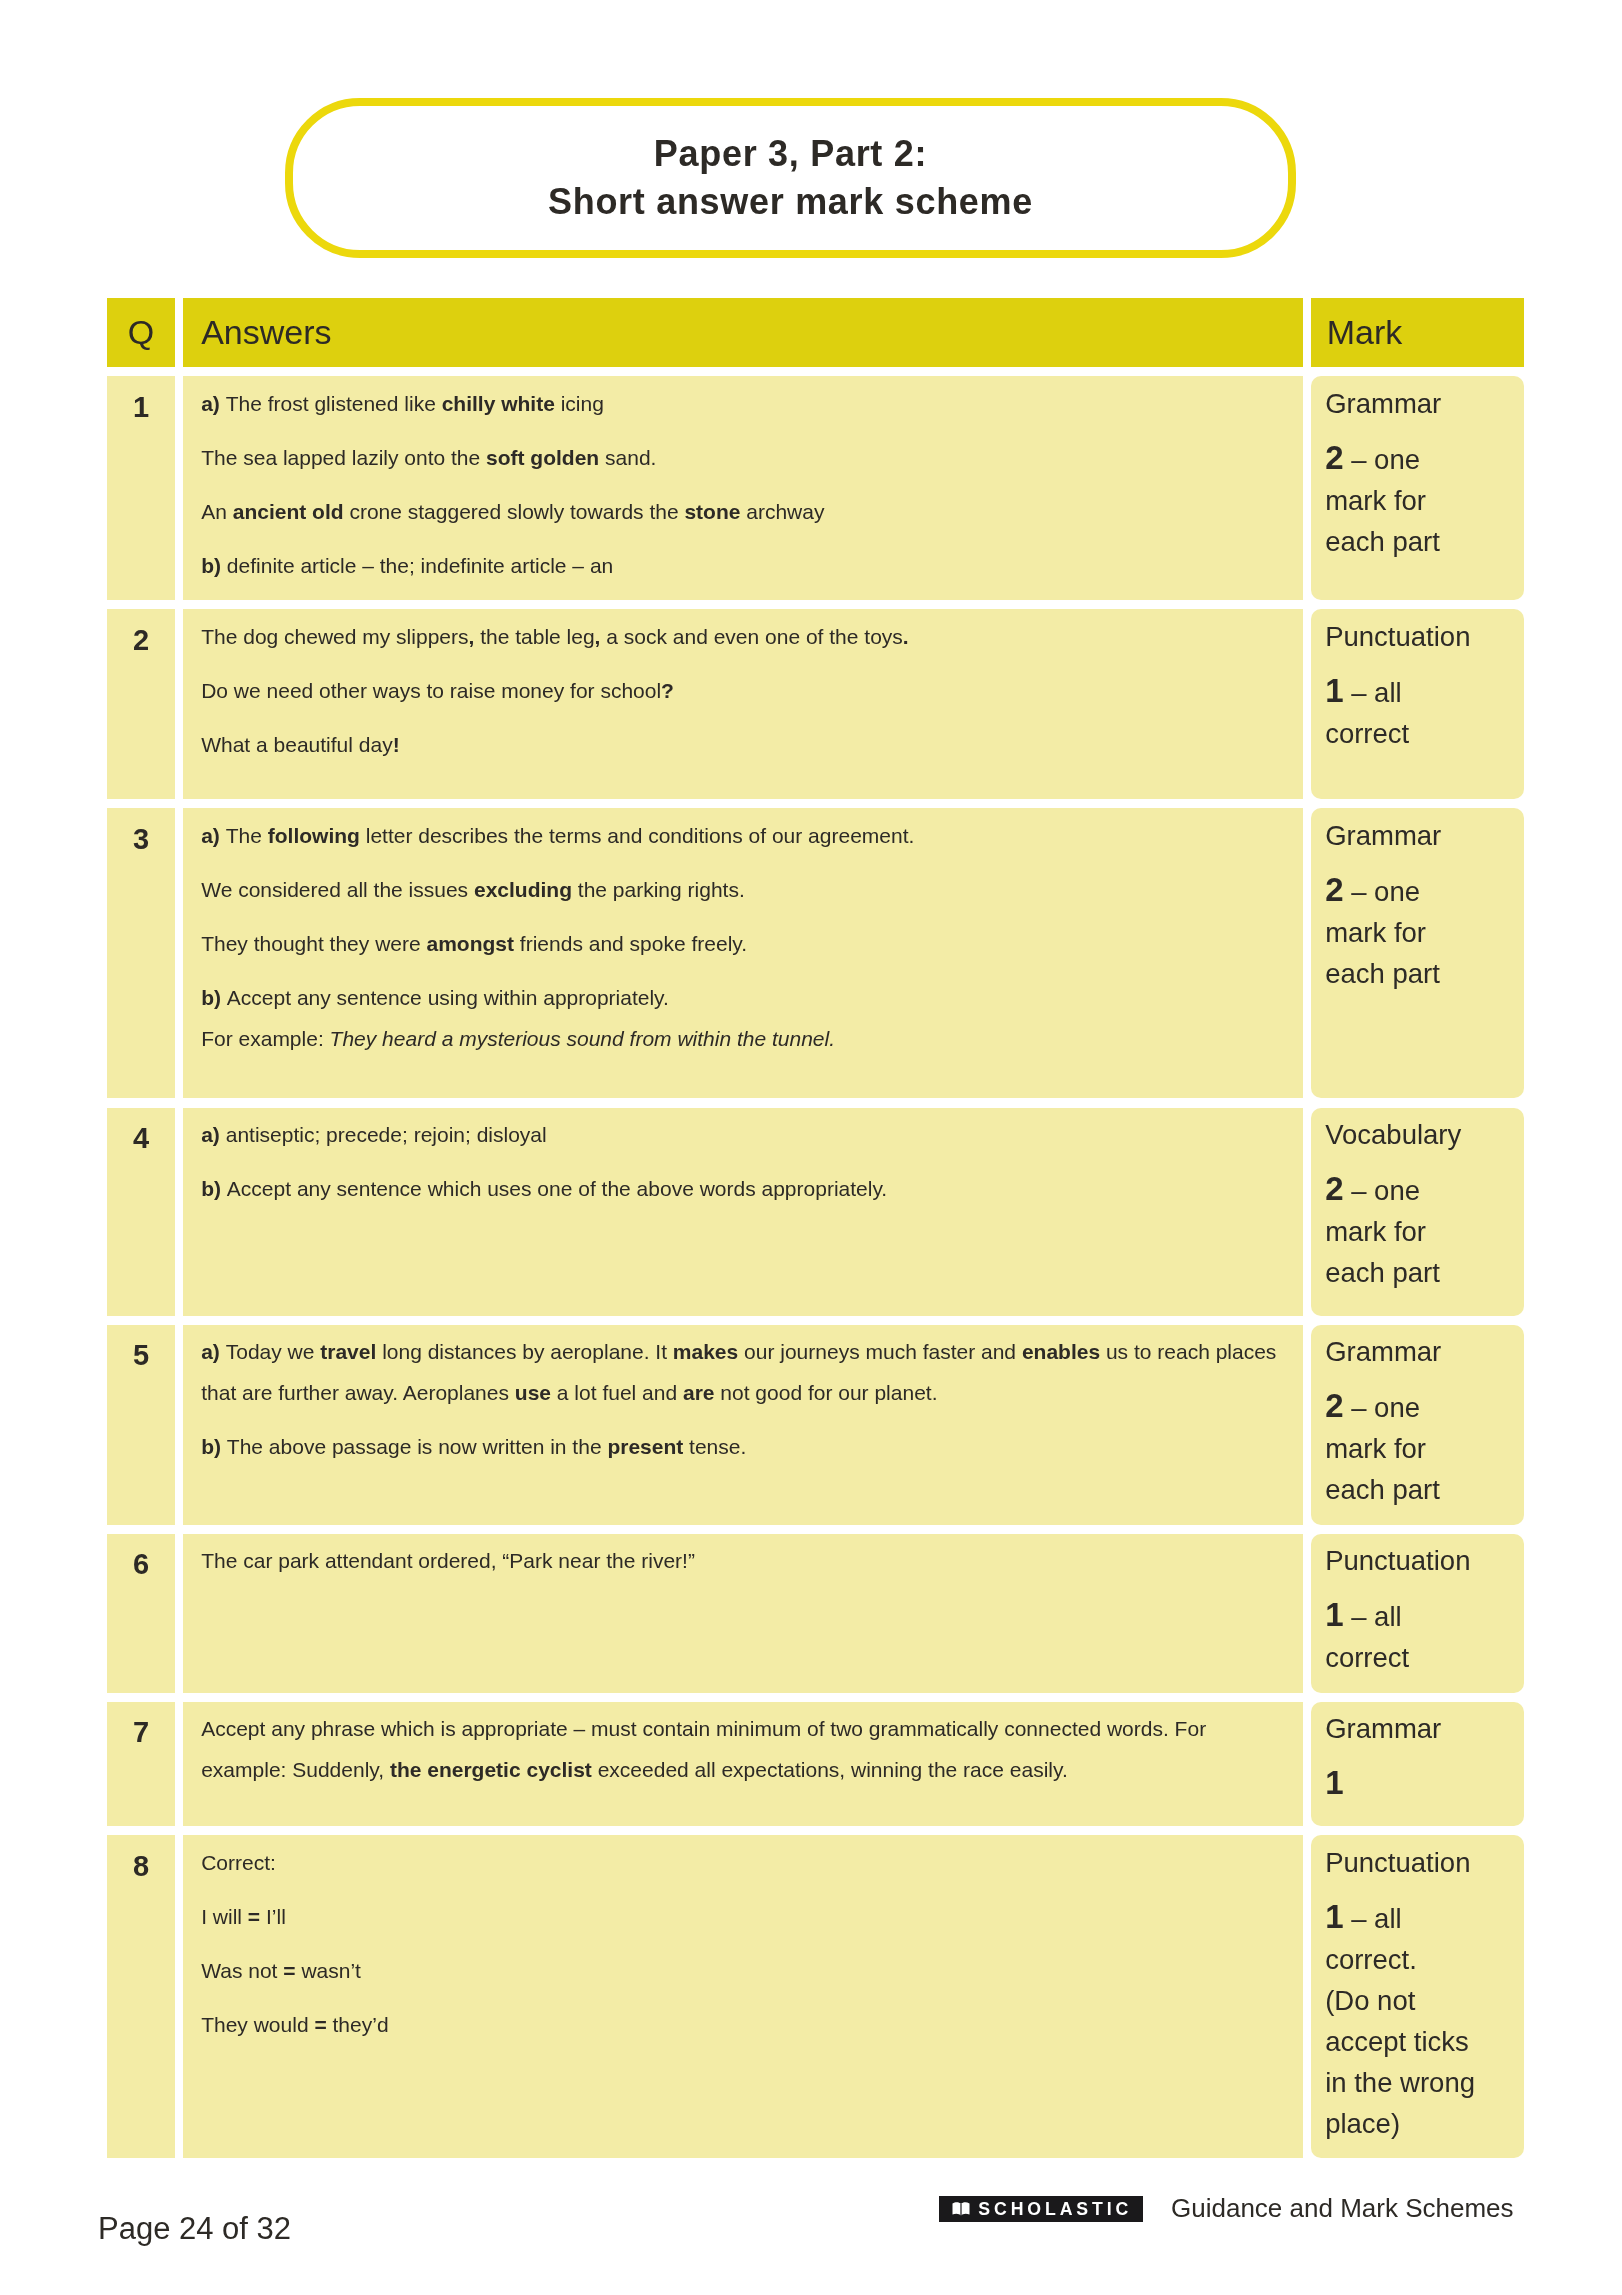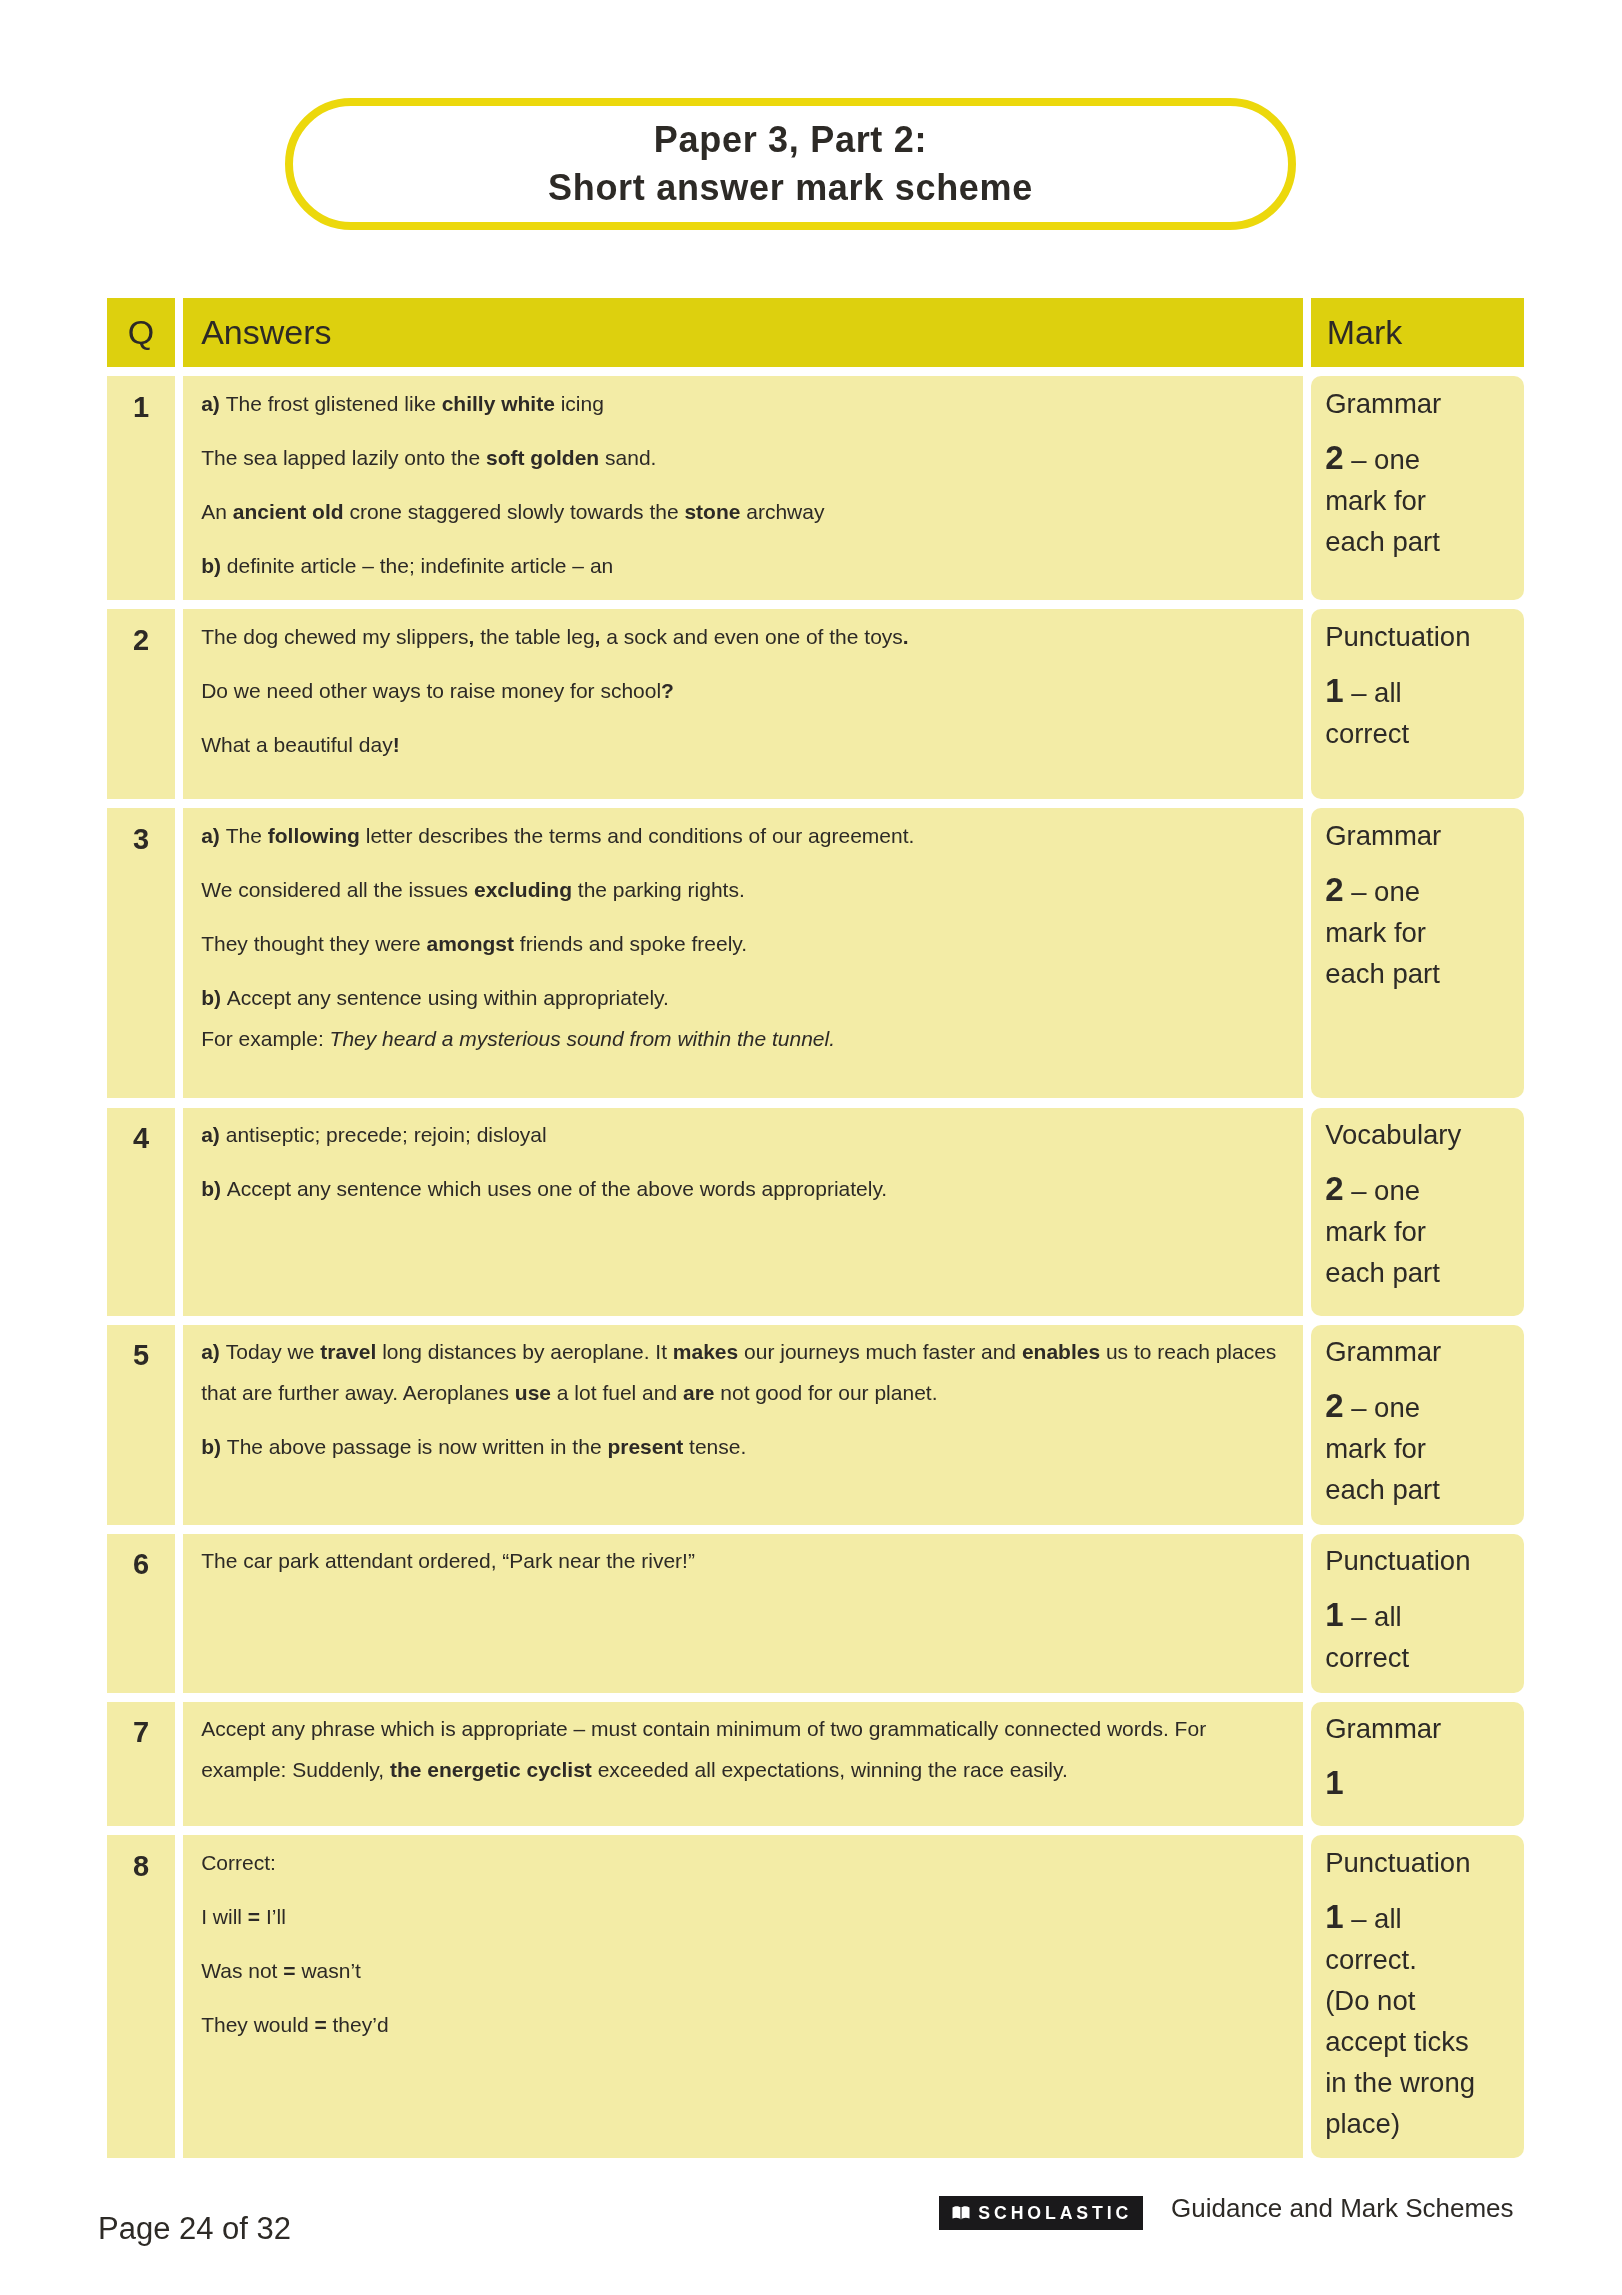--- a/index.html
+++ b/index.html
@@ -9,21 +9,21 @@
     --text:#2d2a26;
     --logo-bg:#1a191b;
   }
   html,body{margin:0;padding:0;background:#ffffff;}
   .page{
     position:relative;width:1623px;height:2295px;background:#ffffff;
     font-family:"Liberation Sans", sans-serif;color:var(--text);overflow:hidden;
   }
   
   .title-box{
-    position:absolute;left:285px;top:98px;width:1011px;height:132px;
+    position:absolute;left:285px;top:98px;width:1011px;height:160px;
     box-sizing:border-box;border:8.5px solid var(--title-border);border-radius:75px;
     display:flex;flex-direction:column;align-items:center;justify-content:center;
     background:#ffffff;text-align:center;
   }
   .title-line{font-size:36px;font-weight:700;line-height:48px;letter-spacing:0.7px;}
   
   .table{
     position:absolute;left:107px;top:298px;width:1417px;
     display:flex;flex-direction:column;gap:9.2px;
   }
@@ -39,21 +39,21 @@
   .acell{padding:6.5px 19.6px 14.4px 18.3px;font-size:21px;line-height:41px;}
   .mcell{padding:6.5px 7.9px 14.4px 14.4px;font-size:27.5px;line-height:41px;border-radius:10px;}
   .acell p,.mcell p{margin:0 0 13px 0;white-space:pre-line;}
   .acell p:last-child,.mcell p:last-child{margin-bottom:0;}
   .bold{font-weight:700;}
   .italic{font-style:italic;}
   .num{font-weight:700;font-size:33px;}
   
   .footer-page{position:absolute;left:98px;top:2210px;font-size:31px;line-height:37px;}
   .brand{
-    position:absolute;left:939px;top:2196px;width:204px;height:34px;
+    position:absolute;left:939px;top:2196px;width:204px;height:26px;
     background:var(--logo-bg);color:#ffffff;display:flex;align-items:center;justify-content:center;
     gap:6.5px;font-size:17.7px;font-weight:700;letter-spacing:3.9px;box-sizing:border-box;text-align:right;
   }
   .book-icon{display:flex;align-items:center;}
   .footer-right{position:absolute;left:1171px;top:2193px;font-size:26px;line-height:31px;}
 </style>
 </head>
 <body>
 
 <div class="page">

